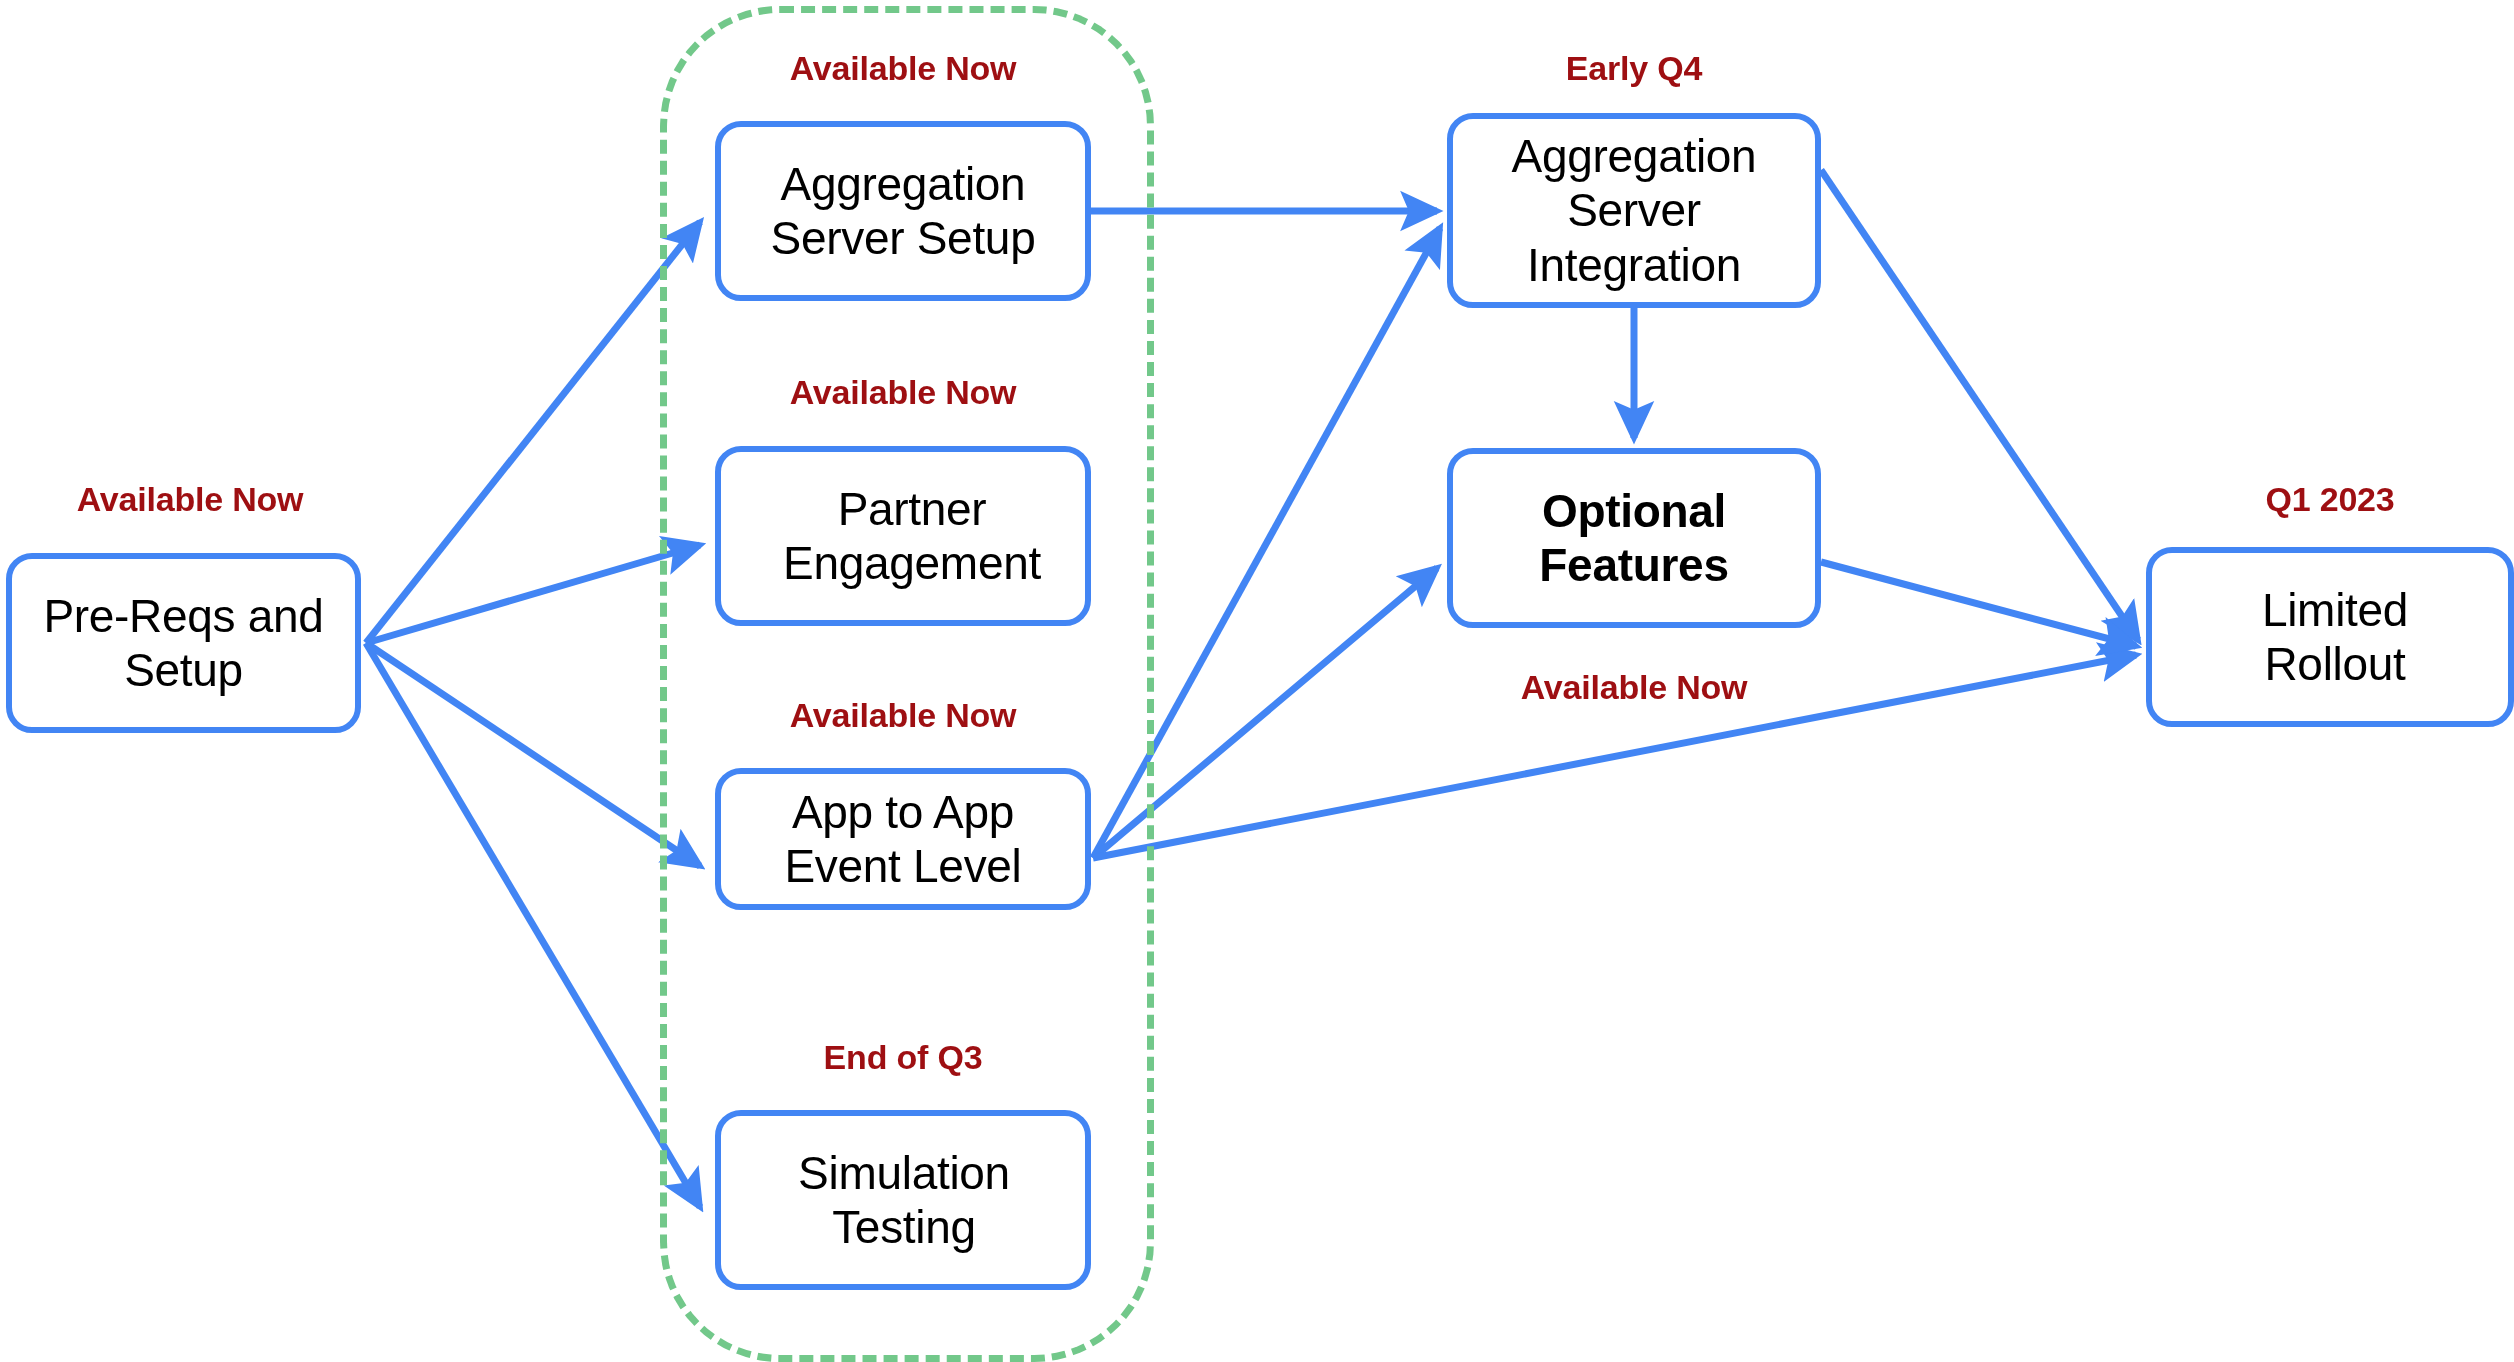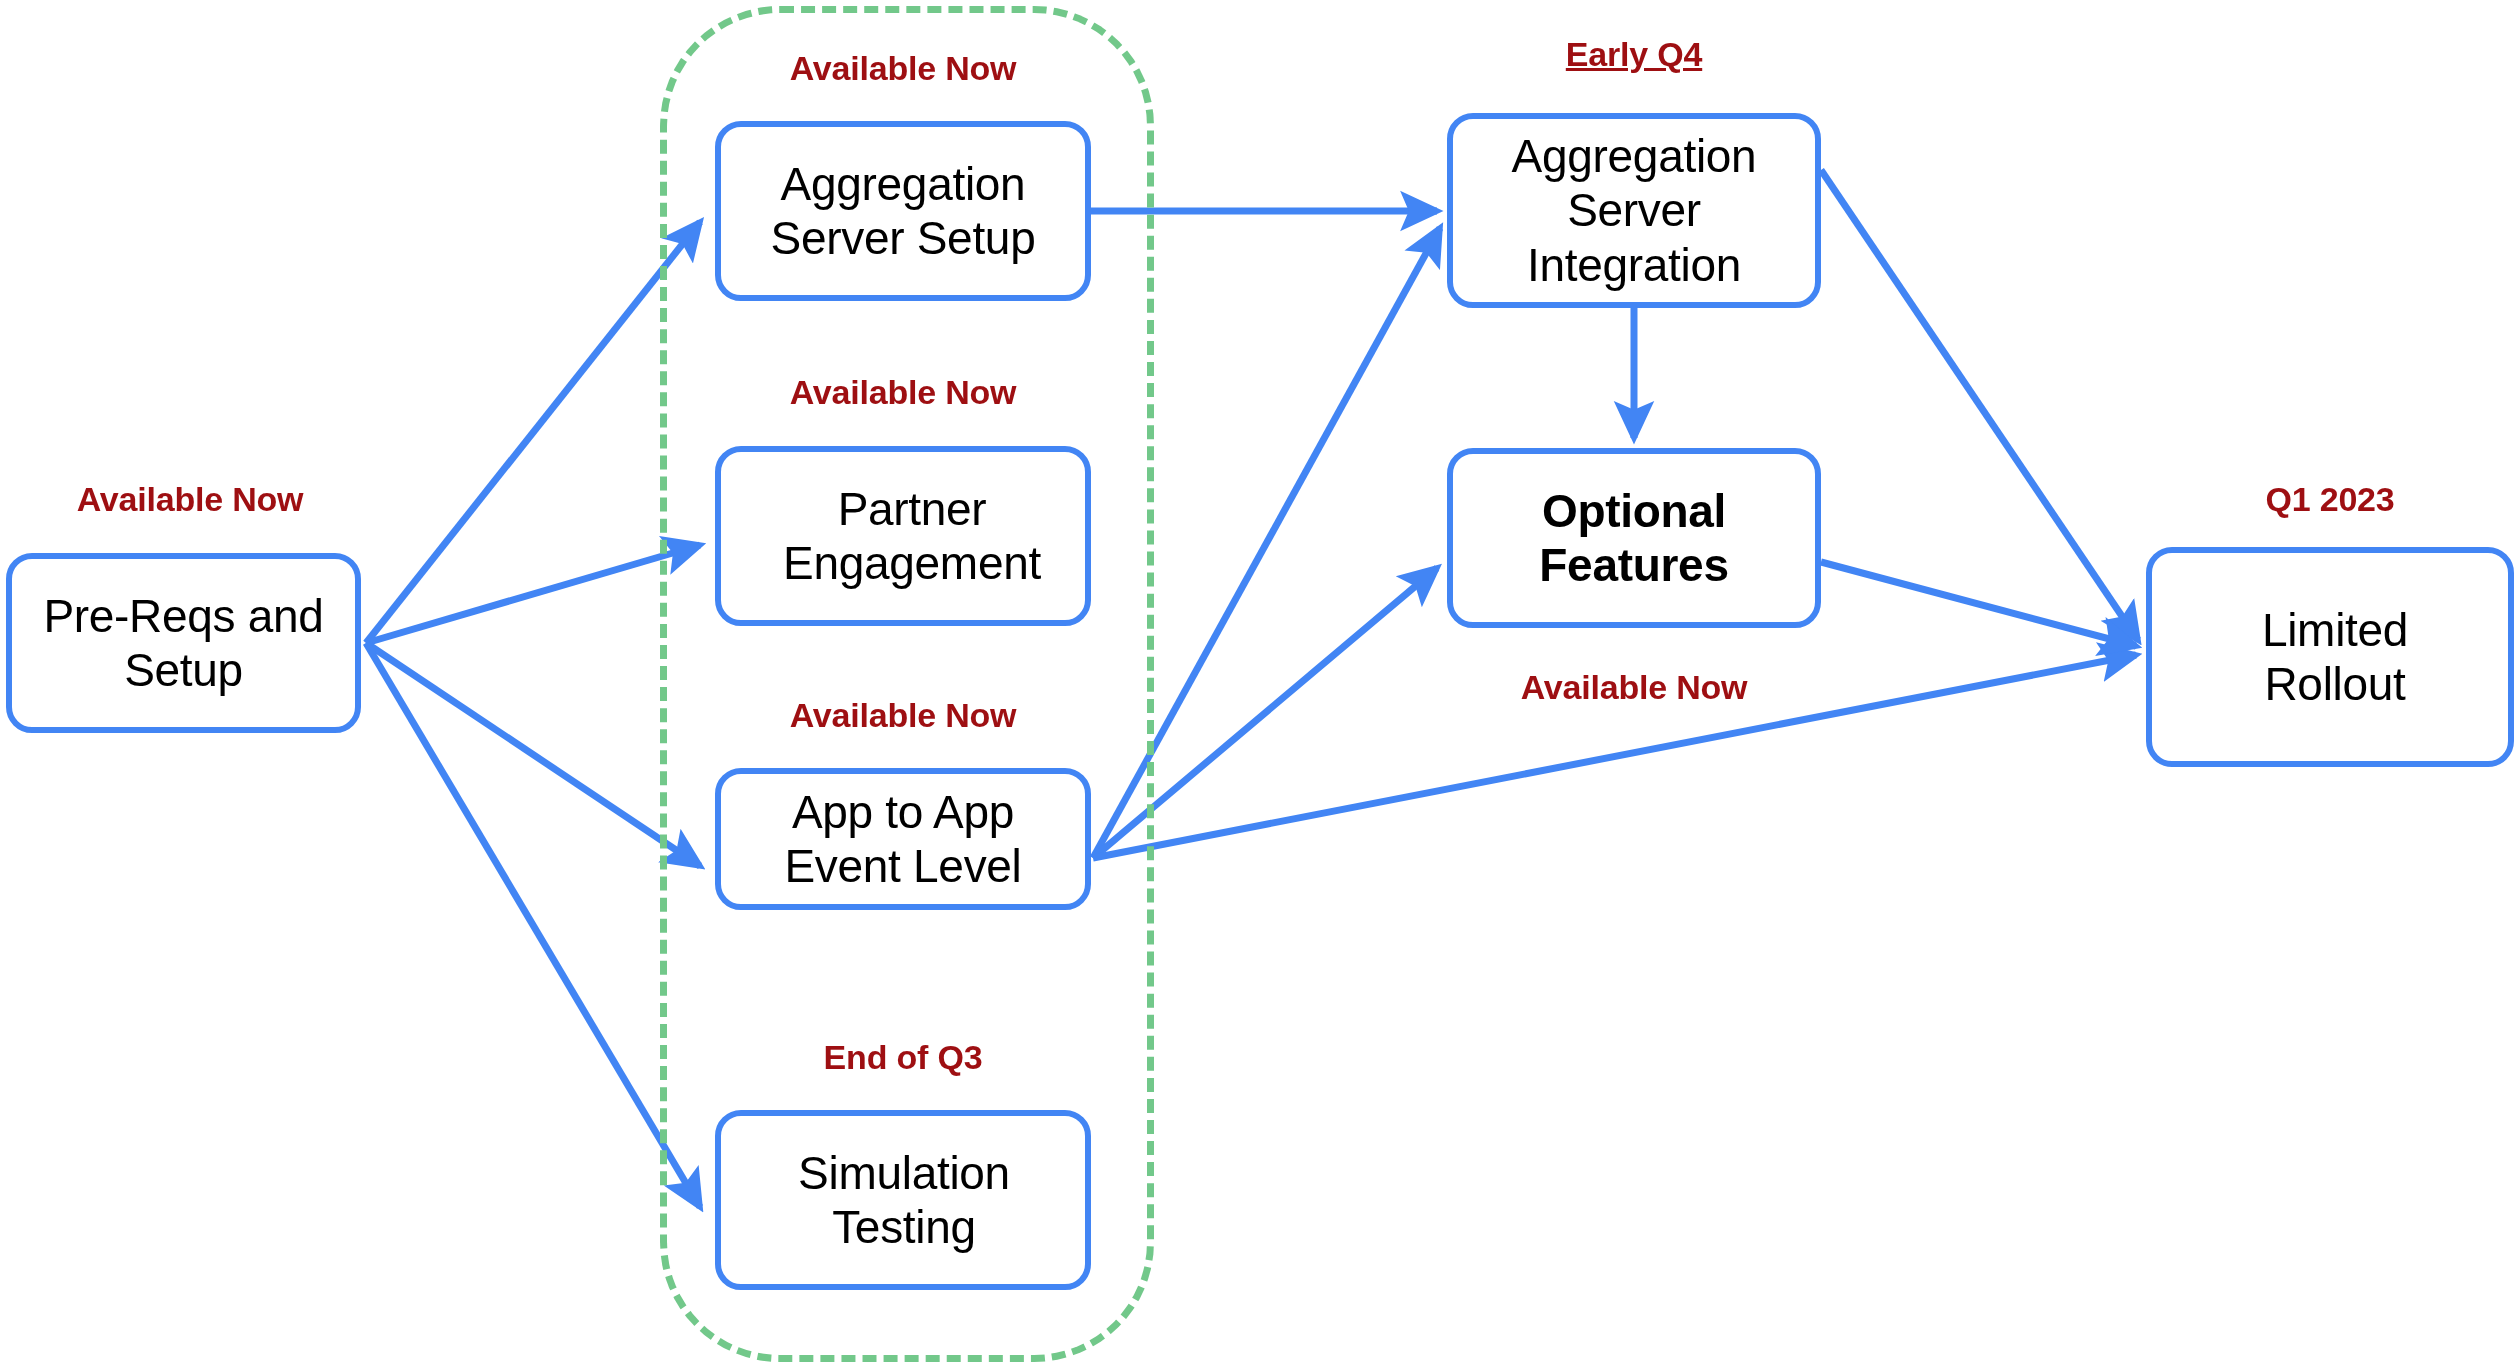--- a/index.html
+++ b/index.html
@@ -92,21 +92,21 @@
     </g>
   </svg>
 
   <div class="group-boundary" style="left:660px; top:6px; width:494px; height:1356px;"></div>
 
   <div class="milestone" style="left:190px; top:480px;">Available Now</div>
   <div class="milestone" style="left:903px; top:49px;">Available Now</div>
   <div class="milestone" style="left:903px; top:373px;">Available Now</div>
   <div class="milestone" style="left:903px; top:696px;">Available Now</div>
   <div class="milestone" style="left:903px; top:1038px;">End of Q3</div>
-  <div class="milestone" style="left:1634px; top:35px;text-decoration:underline;">Early Q4</div>
+  <div class="milestone" style="left:1634px; top:49px;">Early Q4</div>
   <div class="milestone" style="left:1634px; top:668px;">Available Now</div>
   <div class="milestone" style="left:2330px; top:480px;">Q1 2023</div>
 
   <div class="node" style="left:6px; top:553px; width:355px; height:180px;">
     <span class="node-label">Pre-Reqs and
 Setup</span>
   </div>
 
   <div class="node" style="left:715px; top:121px; width:376px; height:180px;">
     <span class="node-label">Aggregation
@@ -132,18 +132,18 @@
     <span class="node-label">Aggregation
 Server
 Integration</span>
   </div>
 
   <div class="node" style="left:1447px; top:448px; width:374px; height:180px;font-weight:bold;">
     <span class="node-label">Optional
 Features</span>
   </div>
 
-  <div class="node" style="left:2146px; top:547px; width:368px; height:220px;padding-left:20px;">
+  <div class="node" style="left:2146px; top:547px; width:368px; height:180px;padding-left:20px;">
     <span class="node-label">Limited
 Rollout</span>
   </div>
 
 </div>
 
 </body></html>

